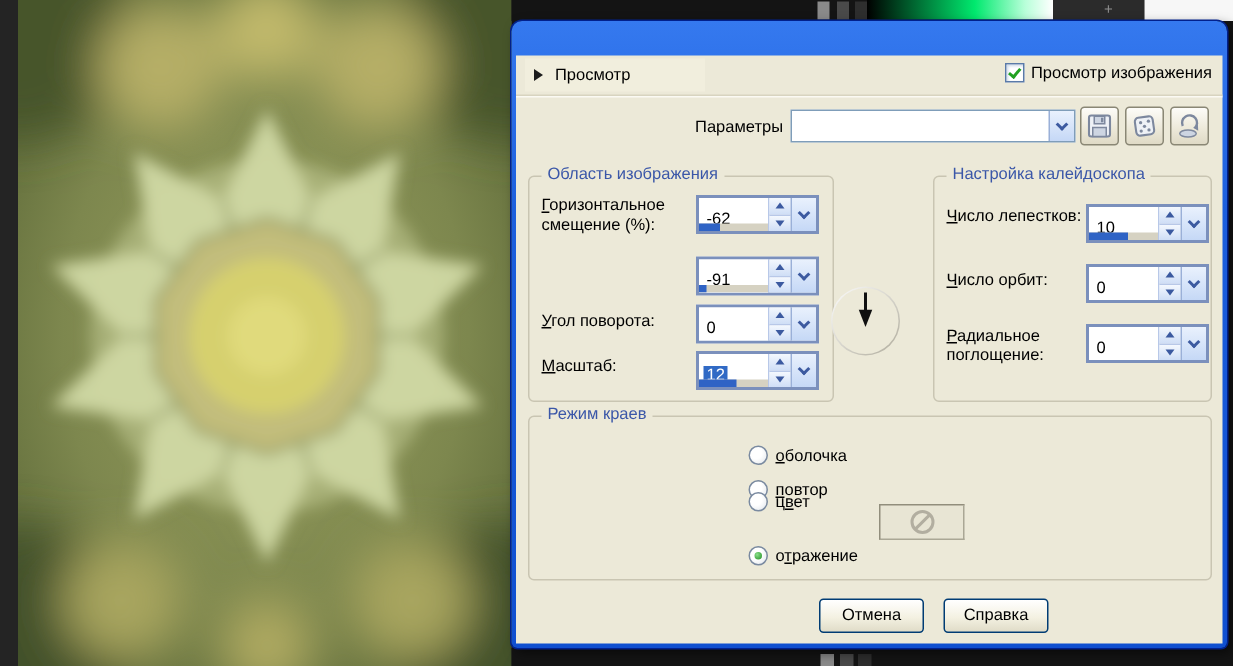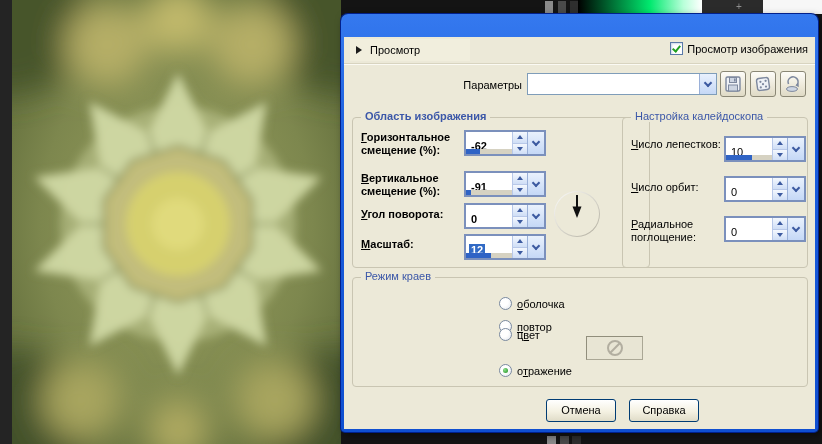--- a/index.html
+++ b/index.html
@@ -59,21 +59,21 @@
   .chev { width:6px; height:6px; border-right:2px solid #3c5aa0; border-bottom:2px solid #3c5aa0;
           transform:rotate(45deg); margin-top:-3px; }
   .tool-btn { position:absolute; top:34px; width:26px; height:26px; border:1px solid #8a8775; border-radius:3px;
               background:linear-gradient(180deg,#fdfcf8 0%,#ece8d8 60%,#dfdac6 100%);
               display:flex; align-items:center; justify-content:center; cursor:pointer; }
   #btn-save { left:376px; } #btn-random { left:406px; } #btn-reset { left:436px; }
 
   
   .group { position:absolute; border:1px solid #c9c5b2; border-radius:4px; }
   .group-title { position:absolute; top:-8px; left:8px; background:#ece9d8; padding:0 4px; color:#3b57a8; }
-  #group-area { left:8px; top:80px; width:298px; height:151px;font-weight:bold; }
+  #group-area { left:8px; top:80px; width:204px; height:151px; }
   #group-kal  { left:278px; top:80px; width:186px; height:151px; }
   #group-edge { left:8px; top:240px; width:456px; height:110px; }
 
   .fld-label { position:absolute; left:8px; width:100px; line-height:13px; }
   .ul { text-decoration:underline; }
 
   
   .spin { position:absolute; width:82px; height:26px; border:2px solid #7b90bc; background:#fff; display:flex; }
   .spin .txt { flex:1; position:relative; background:#fff; font-size:11px; padding:8px 0 0 3px; overflow:hidden; }
   .spin .val { display:inline-block; padding:0 2px; }
@@ -252,21 +252,20 @@
             </div>
             <div class="ud">
               <span class="arr-dn"></span>
             </div>
           </div>
         <div class="chev-btn">
             <span class="chev"></span>
           </div>
       </div>
 
-      <span class="fld-label" style="top:54px"><span></span><span class="ul">В</span><span>ертикальное смещение (%):</span></span>
       <div class="spin" style="left:111px;top:53px">
         <div class="txt"><span class="val">-91</span>
           <div class="strip">
               <div class="fill" style="width: 10%;"></div>
             </div>
         </div>
         <div class="udcol">
             <div class="ud">
               <span class="arr-up"></span>
             </div>

